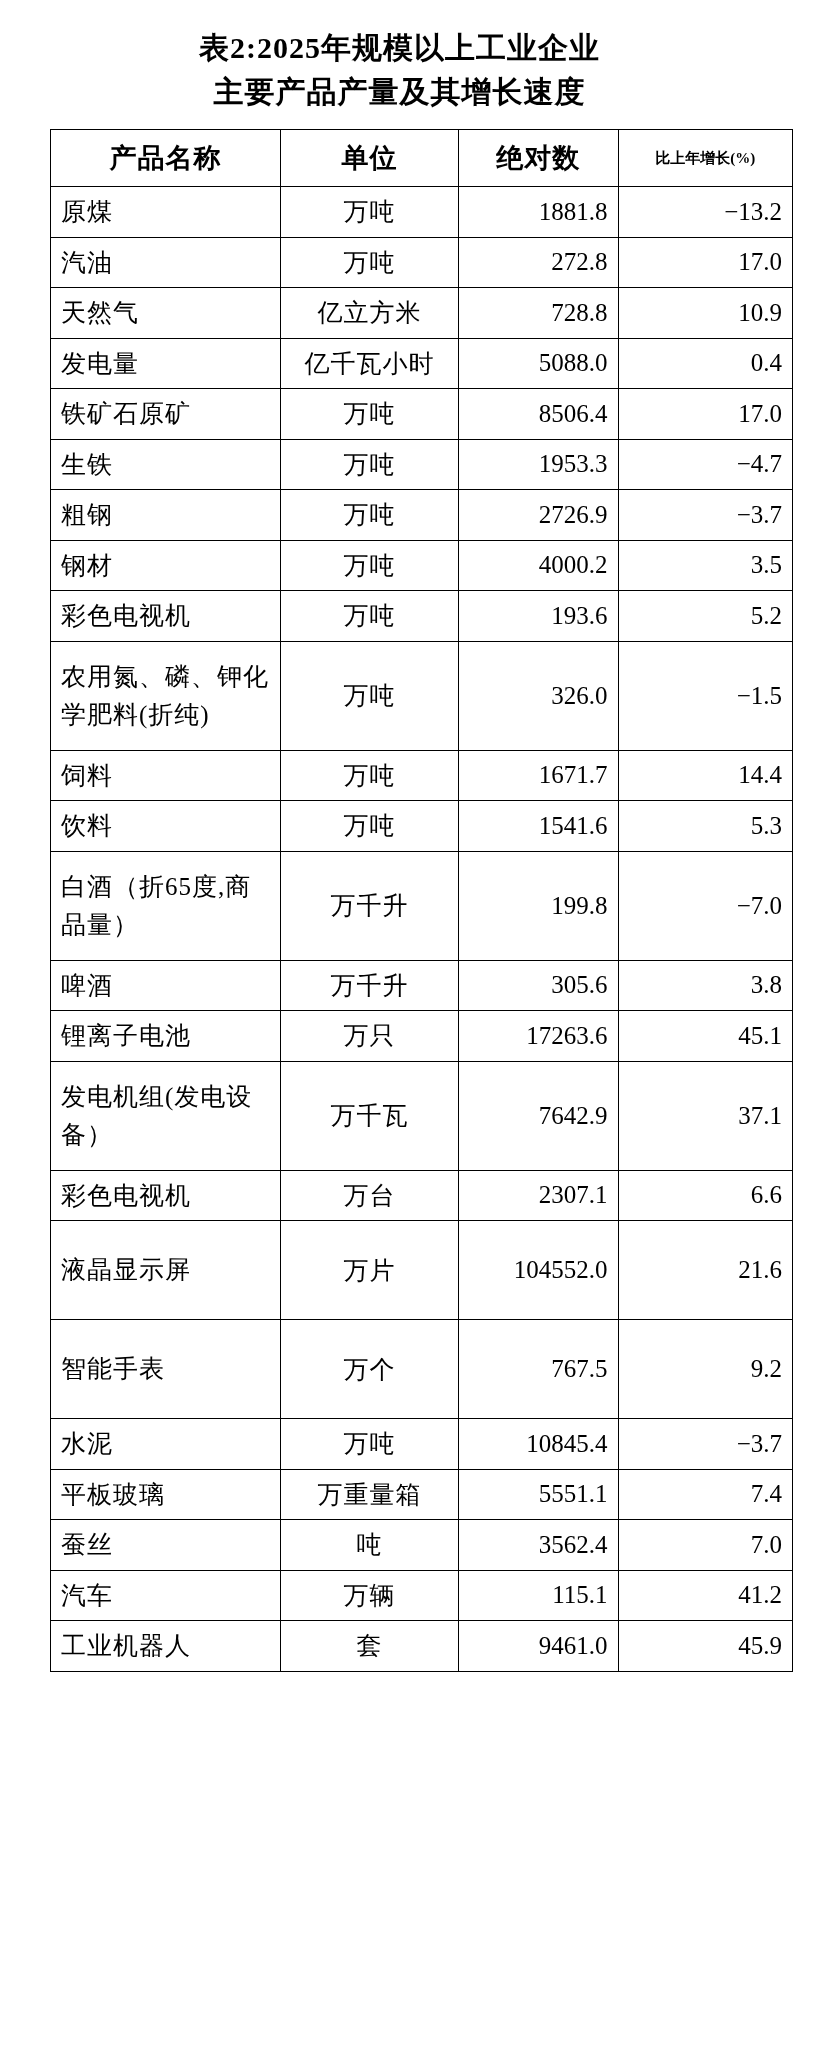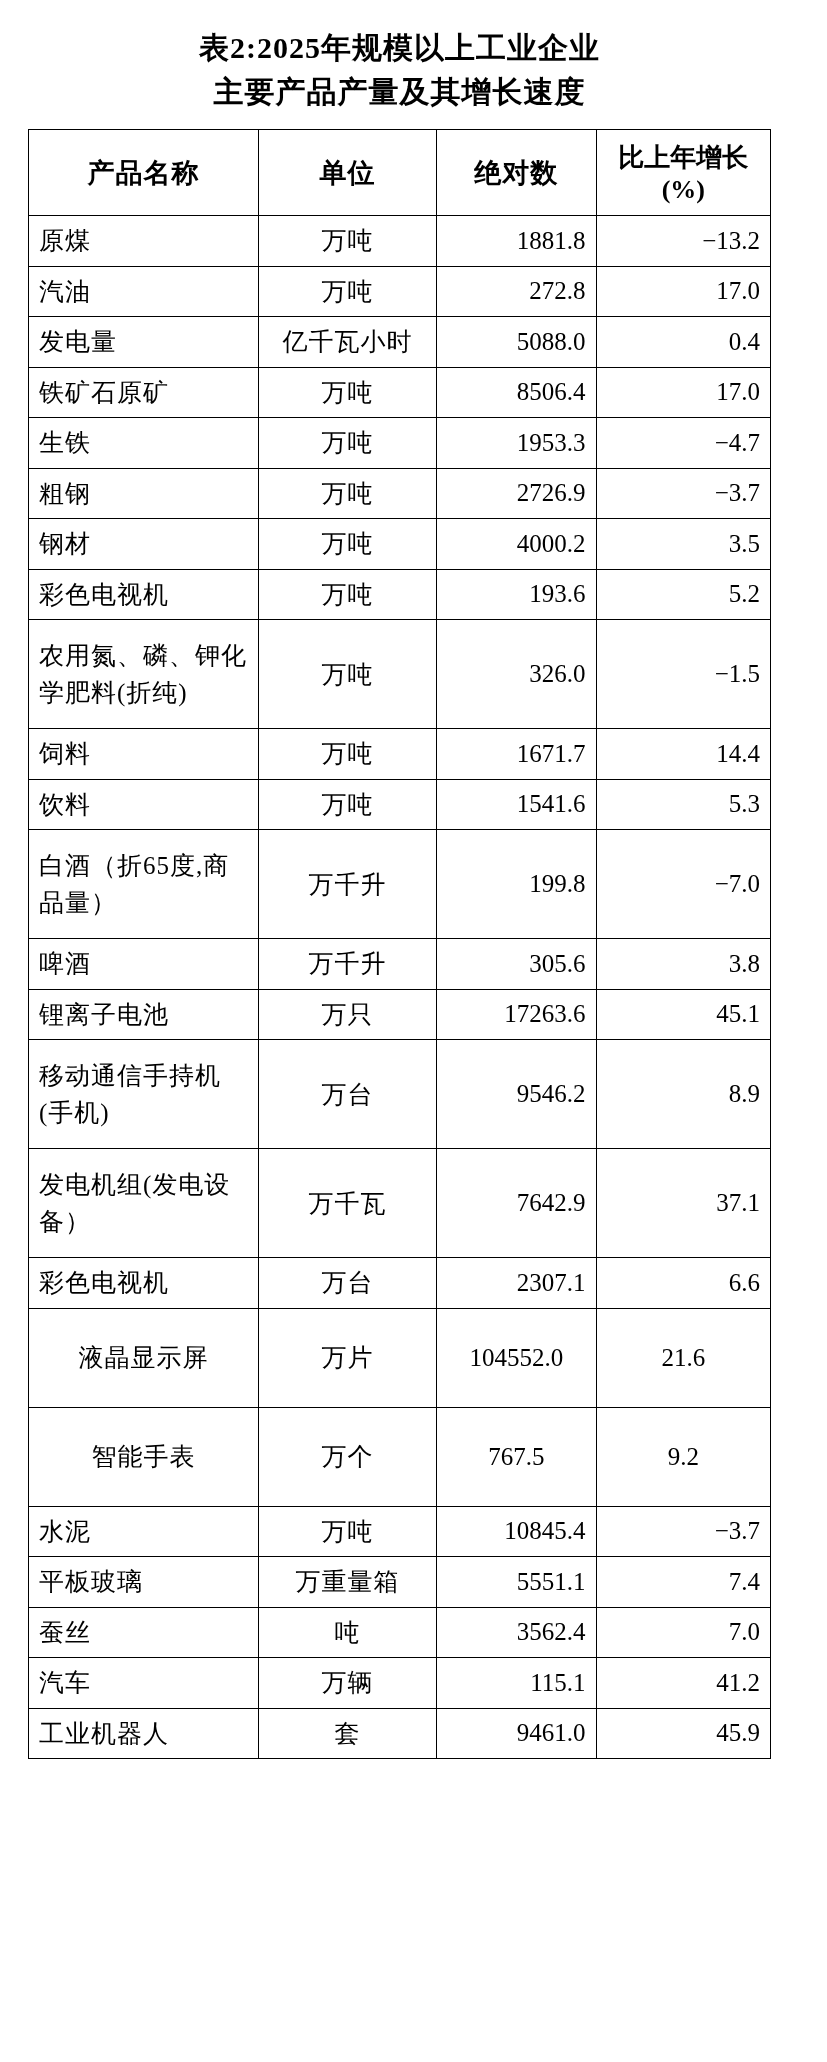--- a/index.html
+++ b/index.html
@@ -27,57 +27,58 @@
     margin: 0 0 16px 0;
   }
   .title .line {
     display: block;
   }
   table.data {
     width: 100%;
     border-collapse: collapse;
     table-layout: fixed;
     font-size: 25px;
+    margin-left: 22px;
   }
   table.data col.c-name  { width: 31%; }
   table.data col.c-unit  { width: 24%; }
   table.data col.c-abs   { width: 21.5%; }
   table.data col.c-grow  { width: 23.5%; }
 
   table.data th, table.data td {
     border: 1px solid #000000;
     padding: 6px 10px;
     vertical-align: middle;
   }
   table.data thead th {
     font-weight: bold;
     text-align: center;
     font-size: 27px;
     padding: 10px 6px;
     letter-spacing: 1px;
   }
   table.data thead th.grow {
-    font-size: 26px;
+    font-size: 15px;
     letter-spacing: 0;
   }
   td.name {
     text-align: left;
     line-height: 1.5;
     letter-spacing: 1px;
   }
   td.unit {
     text-align: center;
     letter-spacing: 1px;
   }
   td.num {
     text-align: right;
     font-family: "Liberation Serif", "DejaVu Serif", serif;
     padding-right: 14px;
   }
-  tr.tall td { height: 86px; text-align: center; }
+  tr.tall td { height: 86px; }
   tr.xtall td { height: 96px; }
 </style>
 </head>
 <body>
 
 <div class="page">
 
   <div class="title">
     <span class="line">表2:2025年规模以上工业企业</span>
     <span class="line">主要产品产量及其增长速度</span>
@@ -105,20 +106,26 @@
           <td class="num">1881.8</td>
           <td class="num">−13.2</td>
         </tr>
         <tr>
           <td class="name">汽油</td>
           <td class="unit">万吨</td>
           <td class="num">272.8</td>
           <td class="num">17.0</td>
         </tr>
         <tr>
+          <td class="name">天然气</td>
+          <td class="unit">亿立方米</td>
+          <td class="num">728.8</td>
+          <td class="num">10.9</td>
+        </tr>
+        <tr>
           <td class="name">发电量</td>
           <td class="unit">亿千瓦小时</td>
           <td class="num">5088.0</td>
           <td class="num">0.4</td>
         </tr>
         <tr>
           <td class="name">铁矿石原矿</td>
           <td class="unit">万吨</td>
           <td class="num">8506.4</td>
           <td class="num">17.0</td>
@@ -177,26 +184,20 @@
           <td class="num">305.6</td>
           <td class="num">3.8</td>
         </tr>
         <tr>
           <td class="name">锂离子电池</td>
           <td class="unit">万只</td>
           <td class="num">17263.6</td>
           <td class="num">45.1</td>
         </tr>
         <tr class="xtall">
-          <td class="name">移动通信手持机(手机)</td>
-          <td class="unit">万台</td>
-          <td class="num">9546.2</td>
-          <td class="num">8.9</td>
-        </tr>
-        <tr class="xtall">
           <td class="name">发电机组(发电设备）</td>
           <td class="unit">万千瓦</td>
           <td class="num">7642.9</td>
           <td class="num">37.1</td>
         </tr>
         <tr>
           <td class="name">彩色电视机</td>
           <td class="unit">万台</td>
           <td class="num">2307.1</td>
           <td class="num">6.6</td>

